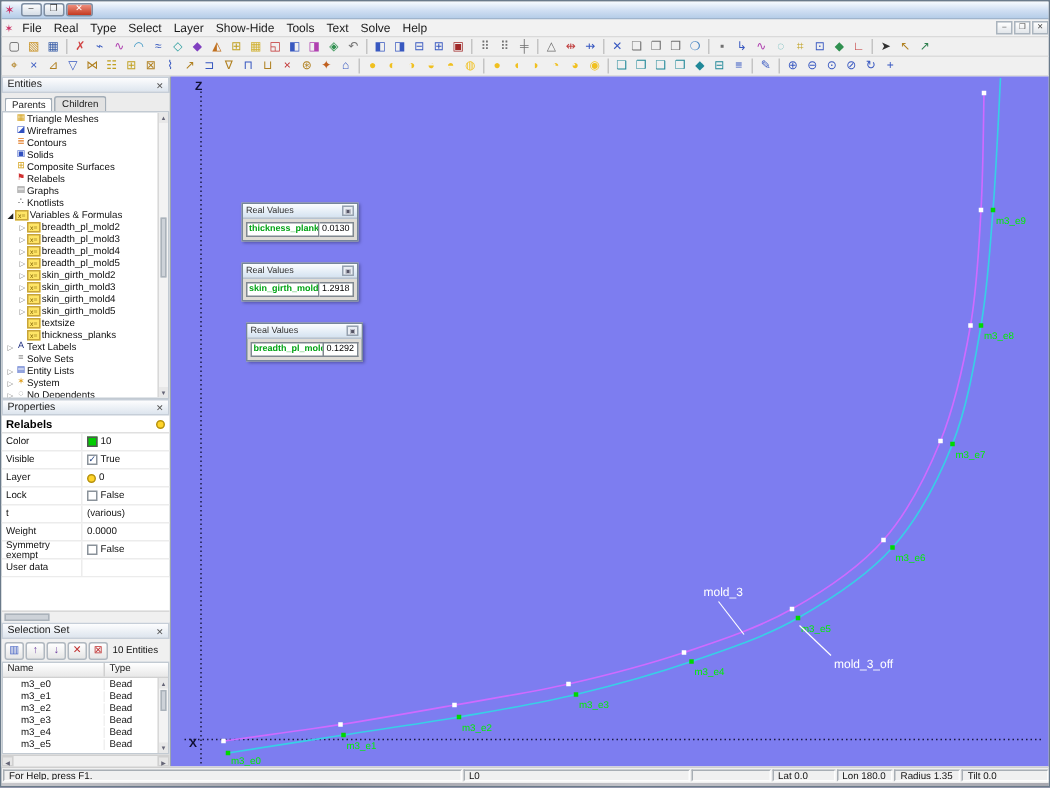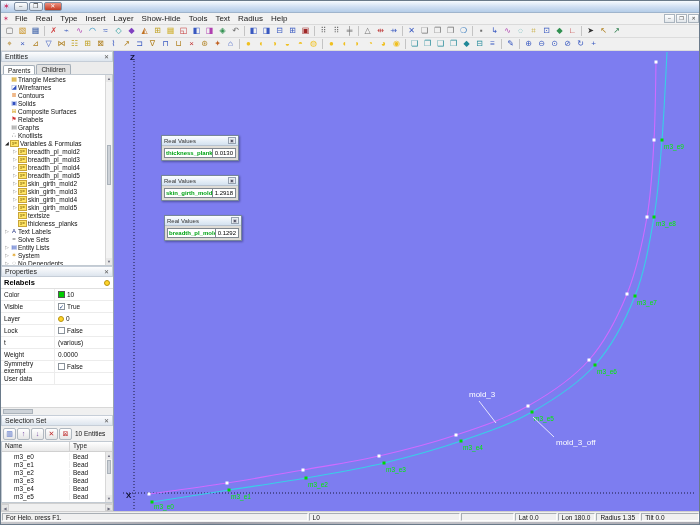--- a/index.html
+++ b/index.html
@@ -120,26 +120,26 @@
     <span class="cap-btn">❐</span>
     <span class="cap-btn close">✕</span>
   </div>
 
   <div class="menubar">
     <span class="mdi-icon">✶</span>
     <span id="menu-items" style="display:flex;">
         <span class="menu-item">File</span>
         <span class="menu-item">Real</span>
         <span class="menu-item">Type</span>
-        <span class="menu-item">Insert</span>
+        <span class="menu-item">Select</span>
         <span class="menu-item">Layer</span>
         <span class="menu-item">Show-Hide</span>
         <span class="menu-item">Tools</span>
         <span class="menu-item">Text</span>
-        <span class="menu-item">Radius</span>
+        <span class="menu-item">Solve</span>
         <span class="menu-item">Help</span>
       </span>
     <span class="mdi-btns">
       <span class="mdi-btn">–</span>
       <span class="mdi-btn">❐</span>
       <span class="mdi-btn">✕</span>
     </span>
   </div>
 
   <div class="tbrow" id="tb1">

